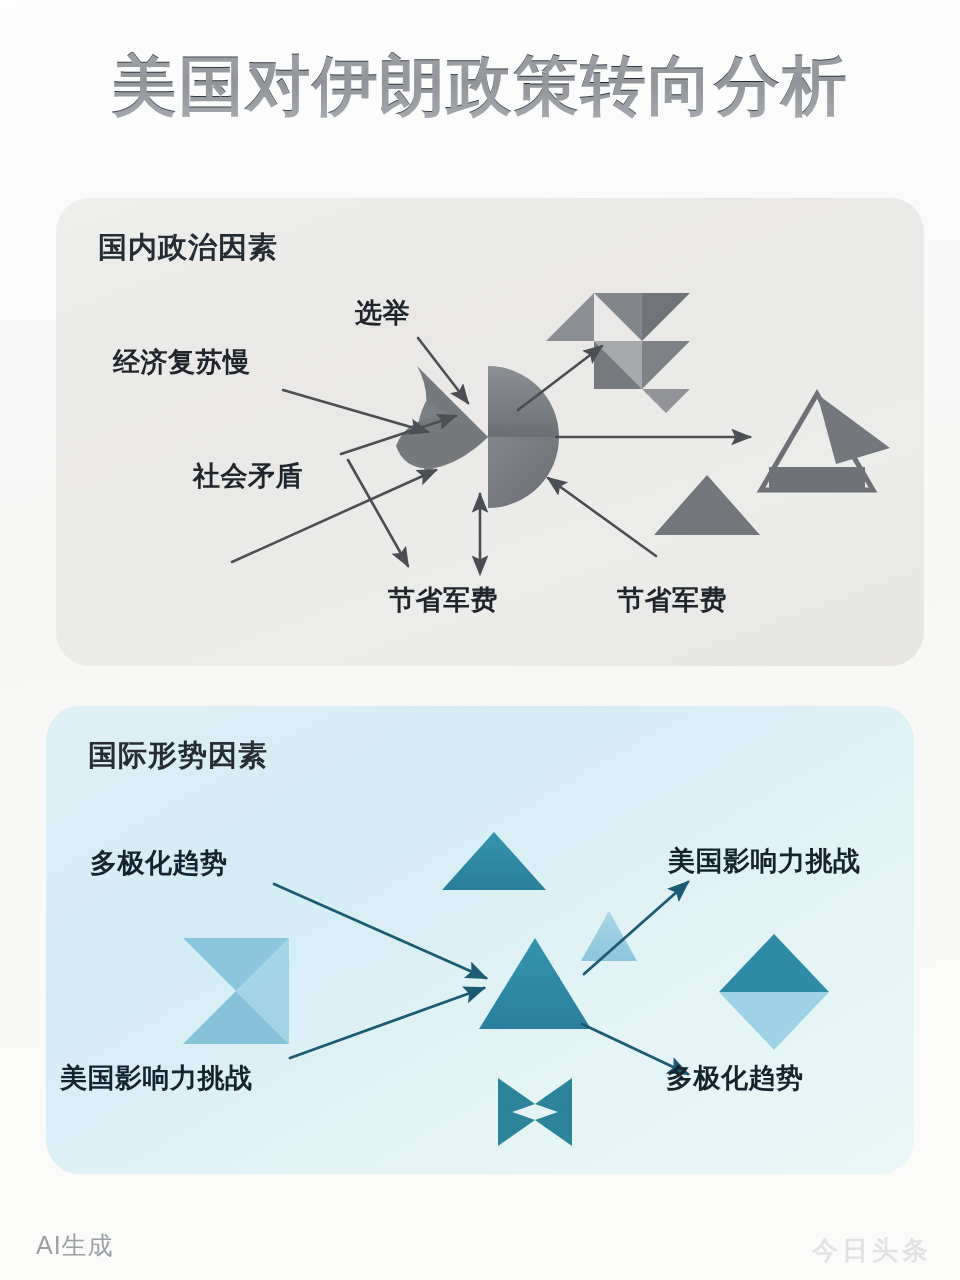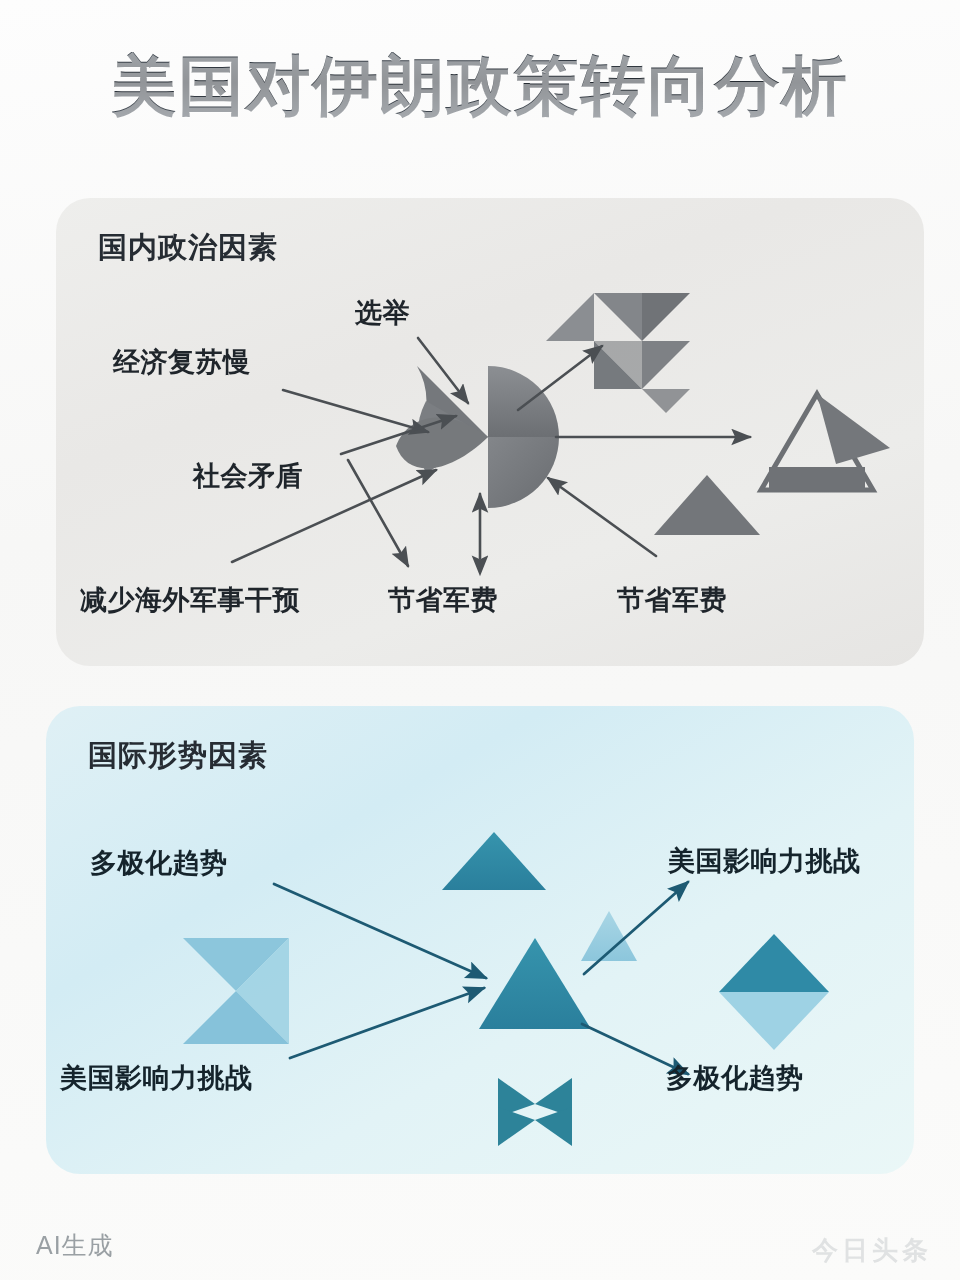--- a/index.html
+++ b/index.html
@@ -197,21 +197,20 @@
         <line x1="500" y1="239" x2="694" y2="239" marker-end="url(#arrGray)"></line>
 
         <line x1="600" y1="358" x2="492" y2="280" marker-end="url(#arrGray)"></line>
       </g>
     </svg>
   </section>
 
   <div class="lbl" style="left:355px; top:295px;">选举</div>
   <div class="lbl" style="left:113px; top:344px;text-align:center;">经济复苏慢</div>
   <div class="lbl" style="left:193px; top:458px;">社会矛盾</div>
-  <div class="lbl" style="left:80px; top:582px;">减少海外军事干预</div>
   <div class="lbl" style="left:388px; top:582px;">节省军费</div>
   <div class="lbl" style="left:617px; top:582px;">节省军费</div>
 
   <section class="panel" id="panel-intl">
     <div class="panel-heading">国际形势因素</div>
 
     <svg class="panel-svg" viewBox="0 0 868 468" preserveAspectRatio="none">
       <defs>
         <marker id="arrTeal" markerWidth="9" markerHeight="9" refX="7.2" refY="3.2" orient="auto" markerUnits="strokeWidth">
           <path d="M0,0 L8,3.2 L0,6.4 L1.5,3.2 Z" fill="#1d5a73"></path>

